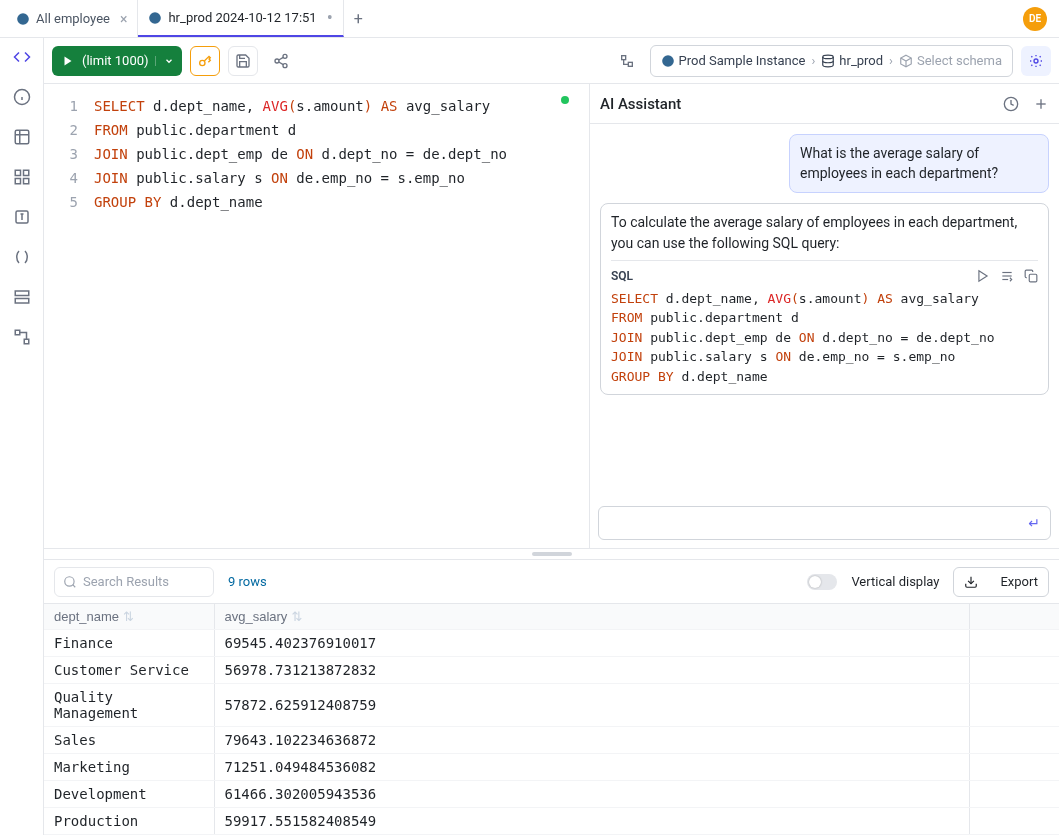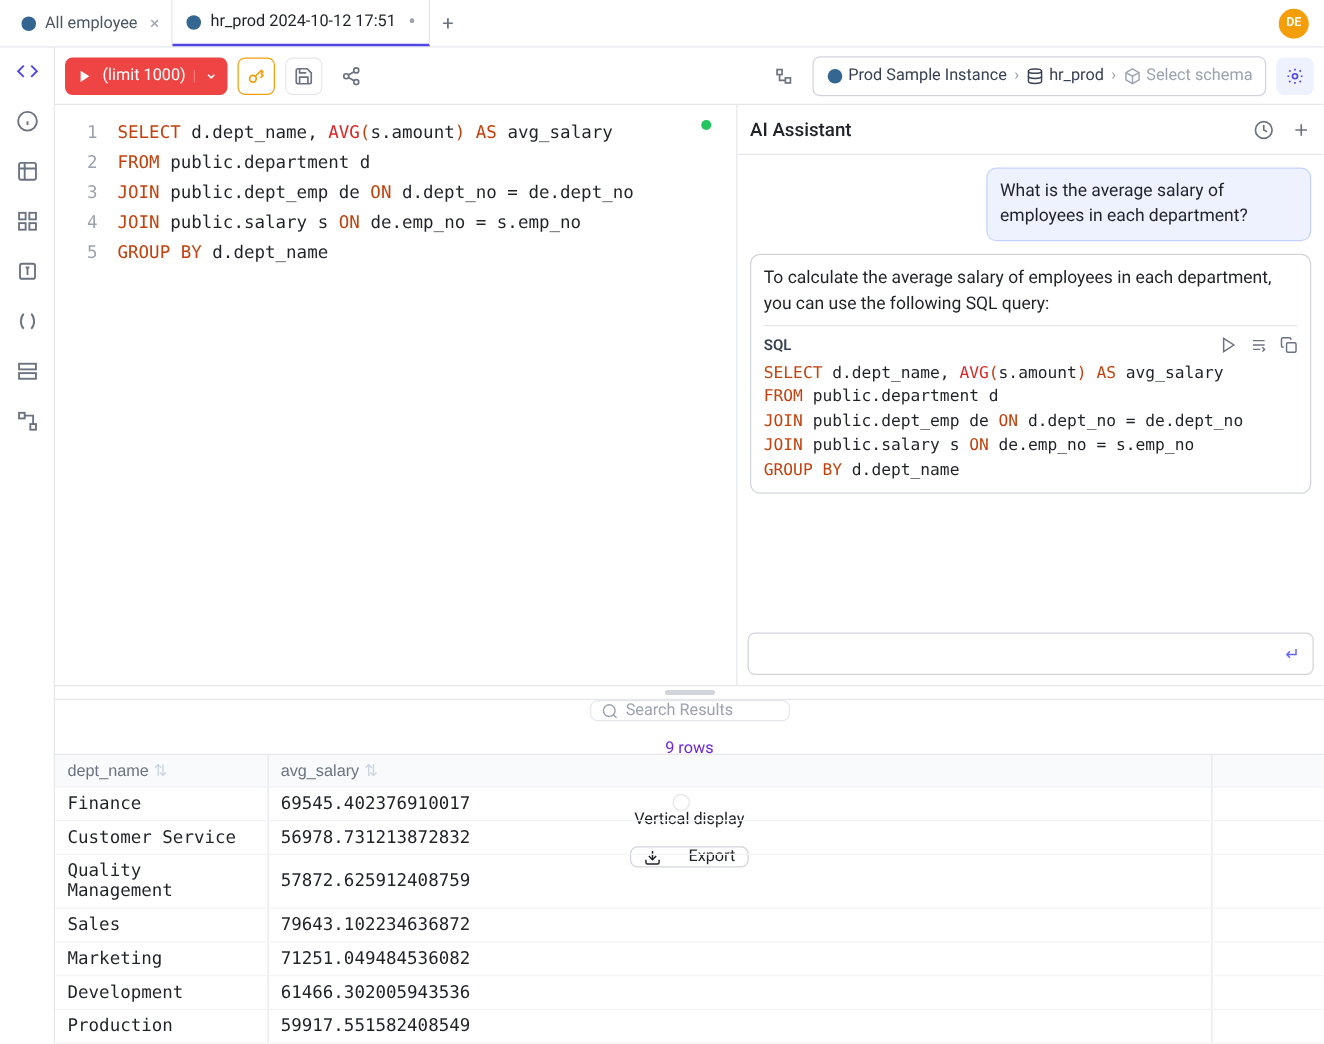--- a/index.html
+++ b/index.html
@@ -21,21 +21,21 @@
   .main-split { display: flex; flex: 1; min-height: 0; }
 
   .left-rail { width: 44px; border-right: 1px solid #e5e7eb; display: flex; flex-direction: column; align-items: center; padding-top: 10px; gap: 22px; }
   .rail-icon { width: 18px; height: 18px; color: #6b7280; cursor: pointer; }
   .rail-icon.active { color: #4f46e5; }
 
   .content-col { flex: 1; display: flex; flex-direction: column; min-width: 0; }
 
   
   .toolbar { display: flex; align-items: center; height: 46px; border-bottom: 1px solid #e5e7eb; padding: 0 8px; gap: 8px; }
-  .run-btn { display: flex; align-items: center; background: #ef4444; color: #fff; border-radius: 6px; height: 30px; cursor: pointer; }
+  .run-btn { display: flex; align-items: center; background: #15803d; color: #fff; border-radius: 6px; height: 30px; cursor: pointer; }
   .run-btn .play { padding: 0 8px 0 10px; }
   .run-btn .label { font-size: 13px; padding-right: 6px; }
   .run-btn .chev { padding: 0 8px; border-left: 1px solid rgba(255,255,255,0.3); }
   .key-btn { width: 30px; height: 30px; border: 1px solid #f59e0b; border-radius: 6px; display: flex; align-items: center; justify-content: center; color: #f59e0b; cursor: pointer; }
   .icon-btn { width: 30px; height: 30px; border: 1px solid #e5e7eb; border-radius: 6px; display: flex; align-items: center; justify-content: center; color: #6b7280; cursor: pointer; }
   .icon-btn.borderless { border: none; }
   .breadcrumb { display: flex; align-items: center; border: 1px solid #d1d5db; border-radius: 6px; height: 32px; padding: 0 10px; gap: 6px; }
   .crumb { display: flex; align-items: center; gap: 4px; font-size: 13px; color: #374151; }
   .crumb.muted { color: #9ca3af; }
   .crumb-sep { color: #9ca3af; }
@@ -64,23 +64,23 @@
   .assist-msg .code-block { margin-top: 6px; border-top: 1px solid #e5e7eb; padding-top: 6px; }
   .code-head { display:flex; align-items:center; font-size:12px; color:#6b7280; }
   .code-head .lang { font-weight:600; color:#374151; }
   .code-actions { margin-left:auto; display:flex; gap:10px; }
   .assist-code { font-family: ui-monospace, Menlo, monospace; font-size: 13px; line-height: 1.5; white-space: pre; margin-top:4px; }
   .ai-input { margin: 8px; border: 1px solid #d1d5db; border-radius: 6px; height: 34px; display: flex; align-items: center; padding: 0 10px; color: #9ca3af; font-size: 14px; }
   .ai-input .send { margin-left: auto; color: #6366f1; }
 
   
   .results { display: flex; flex-direction: column; border-top: 1px solid #e5e7eb; }
-  .results-bar { display: flex; align-items: center; height: 44px; padding: 0 10px; gap: 14px; border-bottom: 1px solid #e5e7eb; flex-direction: column; }
+  .results-bar { display: flex; align-items: center; height: 44px; padding: 0 10px; gap: 14px; border-bottom: 1px solid #e5e7eb; }
   .search-wrap { display: flex; align-items: center; gap: 6px; border: 1px solid #e5e7eb; border-radius: 6px; height: 30px; padding: 0 8px; color: #9ca3af; width: 160px; }
-  .rowcount { color: #6d28d9; }
+  .rowcount { color: #0369a1; }
   .toggle { width: 30px; height: 16px; border-radius: 8px; background: #e5e7eb; position: relative; }
   .toggle::after { content:""; position:absolute; width:12px; height:12px; border-radius:50%; background:#fff; top:2px; left:2px; box-shadow:0 0 2px rgba(0,0,0,.3);}
   .export-btn { display:flex; align-items:center; gap:22px; border:1px solid #d1d5db; border-radius:6px; height:30px; padding:0 10px; cursor:pointer; }
   .table { font-family: ui-monospace, Menlo, monospace; font-size: 14px; border-collapse: collapse; }
   .table th, .table td { text-align: left; padding: 5px 10px; border-right: 1px solid #e5e7eb; border-bottom: 1px solid #f3f4f6; }
   .table th { background: #f9fafb; color: #6b7280; font-weight: 500; font-size: 13px; font-family: -apple-system, sans-serif; }
   .table th .sort { color: #cbd5e1; margin-left:4px; }
   .col1 { width: 170px; }
   svg { display: block; }
 </style>

